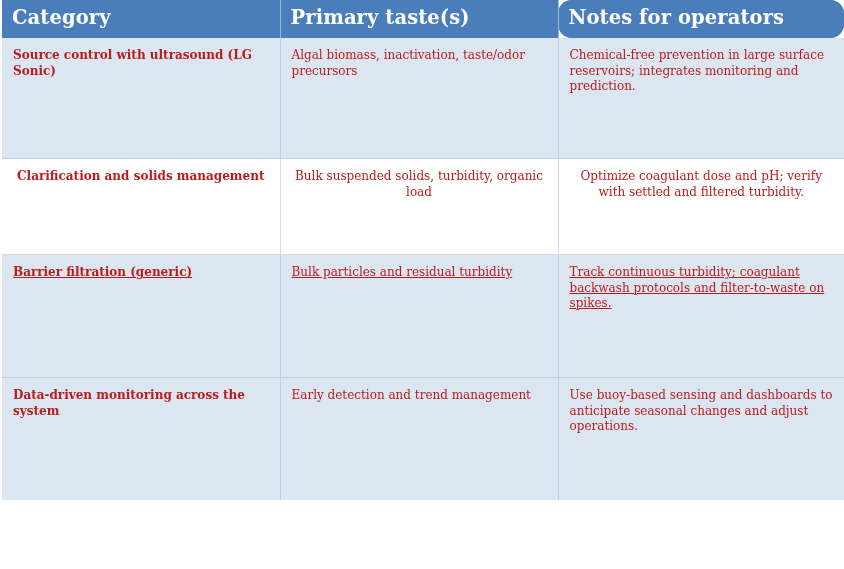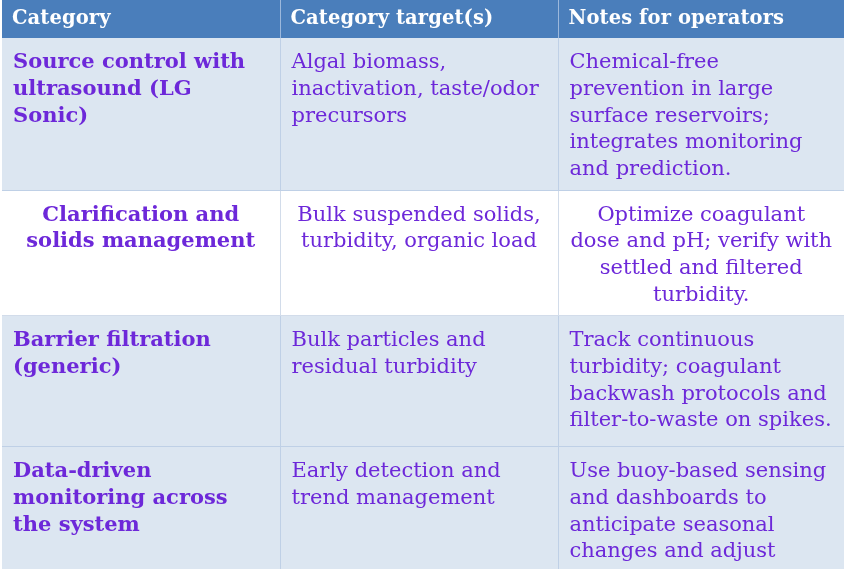--- a/index.html
+++ b/index.html
@@ -45,29 +45,30 @@
     line-height: 1.15;
     text-align: left;
     padding: 7px 10px 9px 10px;
     vertical-align: middle;
     border-right: 1px solid #9CB8DC;
     white-space: nowrap;
     letter-spacing: 0.1px;
   }
   thead th:last-child {
     border-right: none;
+    border-radius: 14px;
   }
 
   tbody td {
-    font-size: 21px;
+    font-size: 12px;
     line-height: 1.27;
-    color: #6d28d9;
+    color: #b91c1c;
     text-align: left;
     vertical-align: top;
-    padding: 10px 11px 8px 11px;
+    padding: 10px 11px 0 11px;
     border-right: 1px solid #C9D6E8;
     border-bottom: 1px solid #C9D6E8;
     word-wrap: break-word;
     overflow-wrap: break-word;
   }
   tbody td:last-child {
     border-right: none;
   }
 
   tbody tr.row-band td {
@@ -84,39 +85,39 @@
   tbody tr:last-child td {
     border-bottom: none;
   }
 
   td.cell-category {
     font-weight: bold;
   }
 
   .row-h-1 td { height: 110px; }
   .row-h-2 td { height: 85px; text-align: center;  }
-  .row-h-3 td { height: 112px; }
+  .row-h-3 td { height: 112px; text-decoration: underline; }
   .row-h-4 td { height: 105px; }
   .row-h-5 td { height: 112px; }
 </style>
 </head>
 <body>
 
 <div class="table-wrap">
   <table class="data-table">
     <colgroup>
       <col class="col-category">
       <col class="col-target">
       <col class="col-notes">
     </colgroup>
 
     <thead>
       <tr class="header-row">
         <th>Category</th>
-        <th>Category target(s)</th>
+        <th>Primary taste(s)</th>
         <th>Notes for operators</th>
       </tr>
     </thead>
 
     <tbody>
 
       <tr class="row-band row-h-1">
         <td class="cell-category">Source control with ultrasound (LG Sonic)</td>
         <td class="cell-target">Algal biomass, inactivation, taste/odor precursors</td>
         <td class="cell-notes">Chemical-free prevention in large surface reservoirs; integrates monitoring and prediction.</td>

